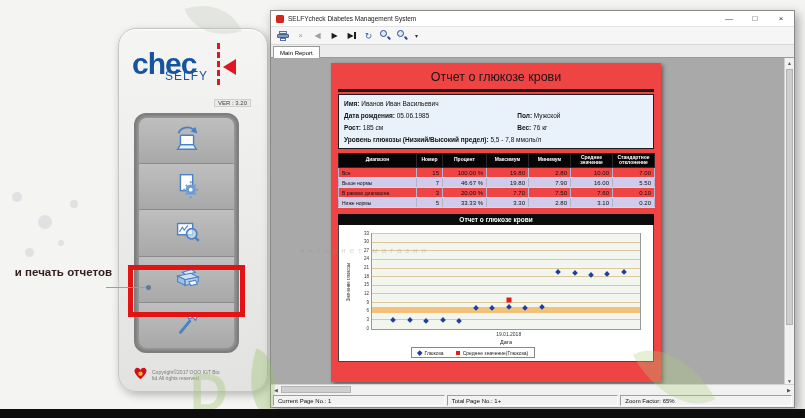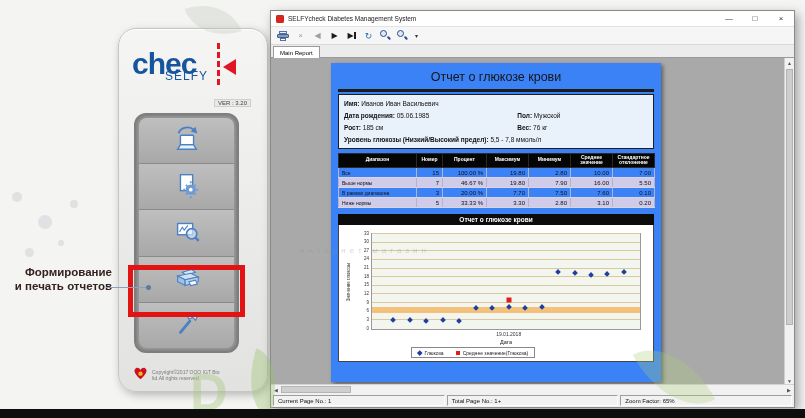--- a/index.html
+++ b/index.html
@@ -51,21 +51,21 @@
   .icon-printer .p-body { position:absolute; left:0; top:3px; width:12px; height:4.5px; background:#7e9cc4; border:1px solid #46618a; border-radius:1px; }
   .icon-printer .p-out { position:absolute; left:3px; top:7px; width:6px; height:3px; background:#fff; border:1px solid #56729c; }
   .mini-mag { position:relative; width:11px; height:11px; }
   .mini-mag .m-circle { position:absolute; left:0; top:0; width:7px; height:7px; border:1.6px solid #234a8c; border-radius:50%; background:rgba(210,226,245,.6); }
   .mini-mag .m-handle { position:absolute; left:6.5px; top:6.5px; width:4px; height:1.8px; background:#234a8c; transform:rotate(45deg); border-radius:1px; }
   .tb-drop { font-size:6px; color:#333; margin-left:-3px; }
   .tabbar { height:13px; background:#ececec; border-bottom:1px solid #9a9a9a; display:flex; align-items:flex-end; padding-left:2px; }
   .tab { height:12px; padding:0 6px; background:#fff; border:1px solid #9a9a9a; border-bottom:none; margin-bottom:-1px; font-size:6px; display:flex; align-items:center; cursor:pointer; }
 
   .viewport { position:absolute; left:0; top:47px; right:0; height:328px; background:#a9a9a9; overflow:hidden; }
-  .page { position:absolute; left:60px; top:5px; width:330px; height:319px; background:#3b82f6; box-shadow:2px 2px 4px rgba(0,0,0,.45); }
+  .page { position:absolute; left:60px; top:5px; width:330px; height:319px; background:#ef4444; box-shadow:2px 2px 4px rgba(0,0,0,.45); }
 
   .r-title { margin-top:7px; text-align:center; font-size:12.5px; color:#151515; }
   .r-rule { margin:5px 7px 0 7px; height:2.5px; background:#1c1c1c; }
   .infobox { margin:2px 7px 0 7px; border:1px solid #1c1c1c; background:#e9f1fa; padding:3px 5px 2px 5px; font-size:6.5px; color:#111; }
   .inforow { position:relative; height:12px; line-height:12px; }
   .inforow .col2 { position:absolute; left:57%; top:0; }
   .lbl { font-weight:bold; }
 
   table.stats { margin:4px 7px 0 7px; width:316px; border-collapse:collapse; table-layout:fixed; }
   table.stats th { background:#050505; color:#fff; font-size:5px; font-weight:bold; padding:1px 2px; border:1px solid #2a2a2a; line-height:1.15; }
@@ -186,21 +186,20 @@
         </svg>
       </span>
       <span class="ctext">
         <span>Copyright©2017 OOO IGT Bio</span><br>
         <span>ltd.All rights reserved</span>
       </span>
     </div>
   </div>
 
   <div class="callout">
-    <div>Формирование</div>
     <div>и печать отчетов</div>
   </div>
   <div class="connector"></div>
   <div class="connector-dot"></div>
 
   <div class="appwin">
     <div class="titlebar">
       <span class="appicon"></span>
       <span class="wtitle">SELFYcheck Diabetes Management System</span>
       <span class="wctl">—</span>

